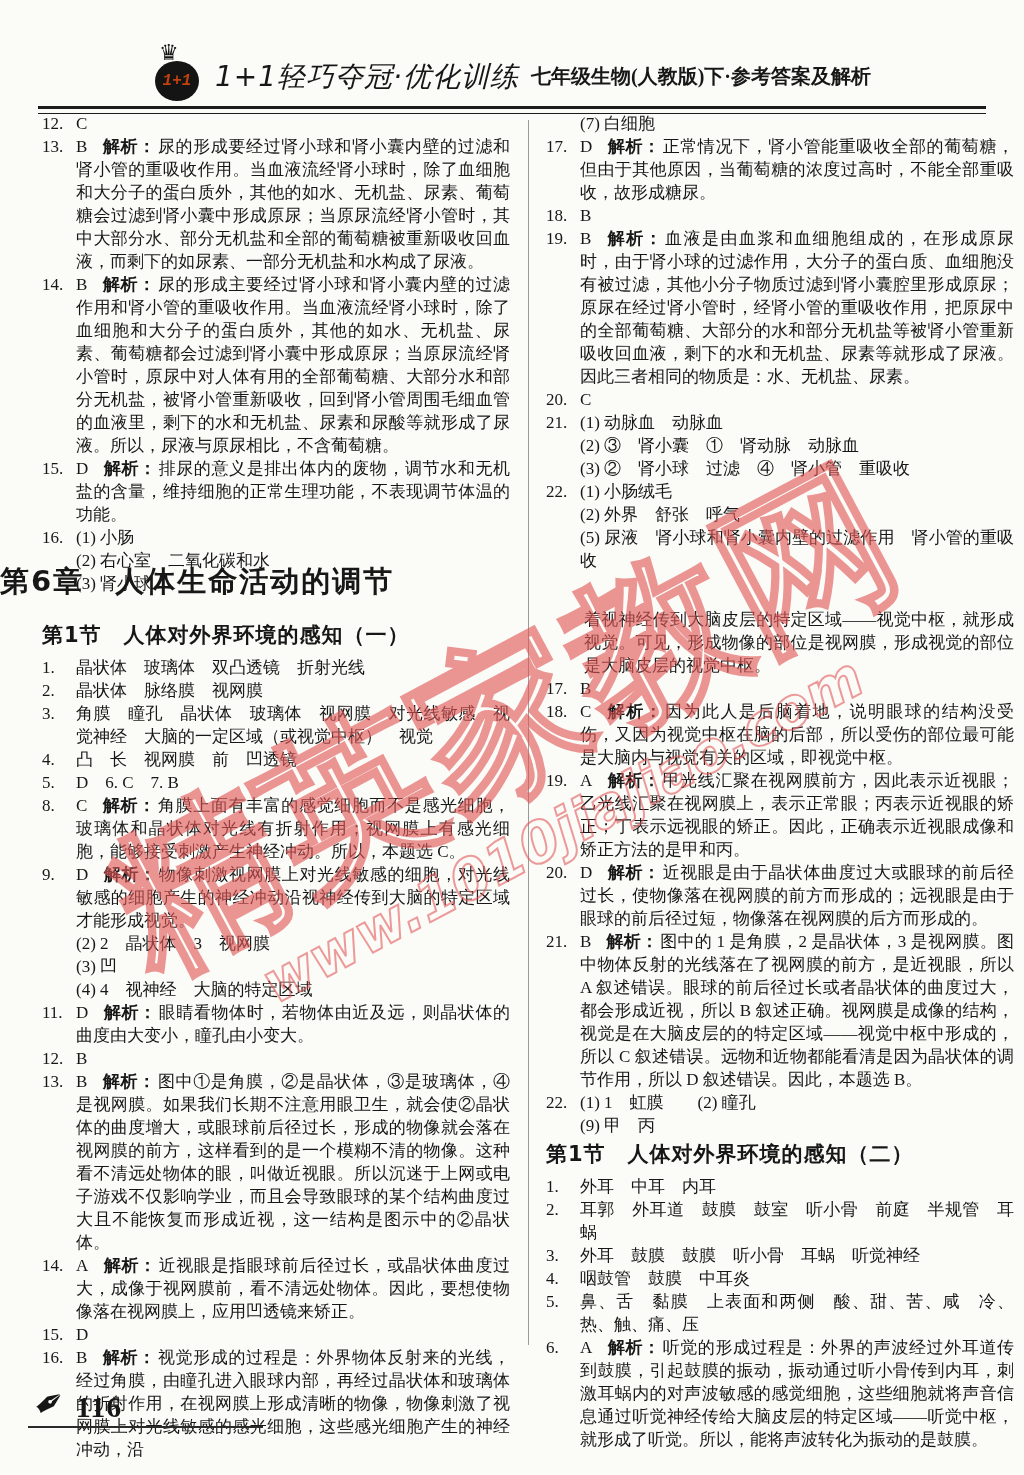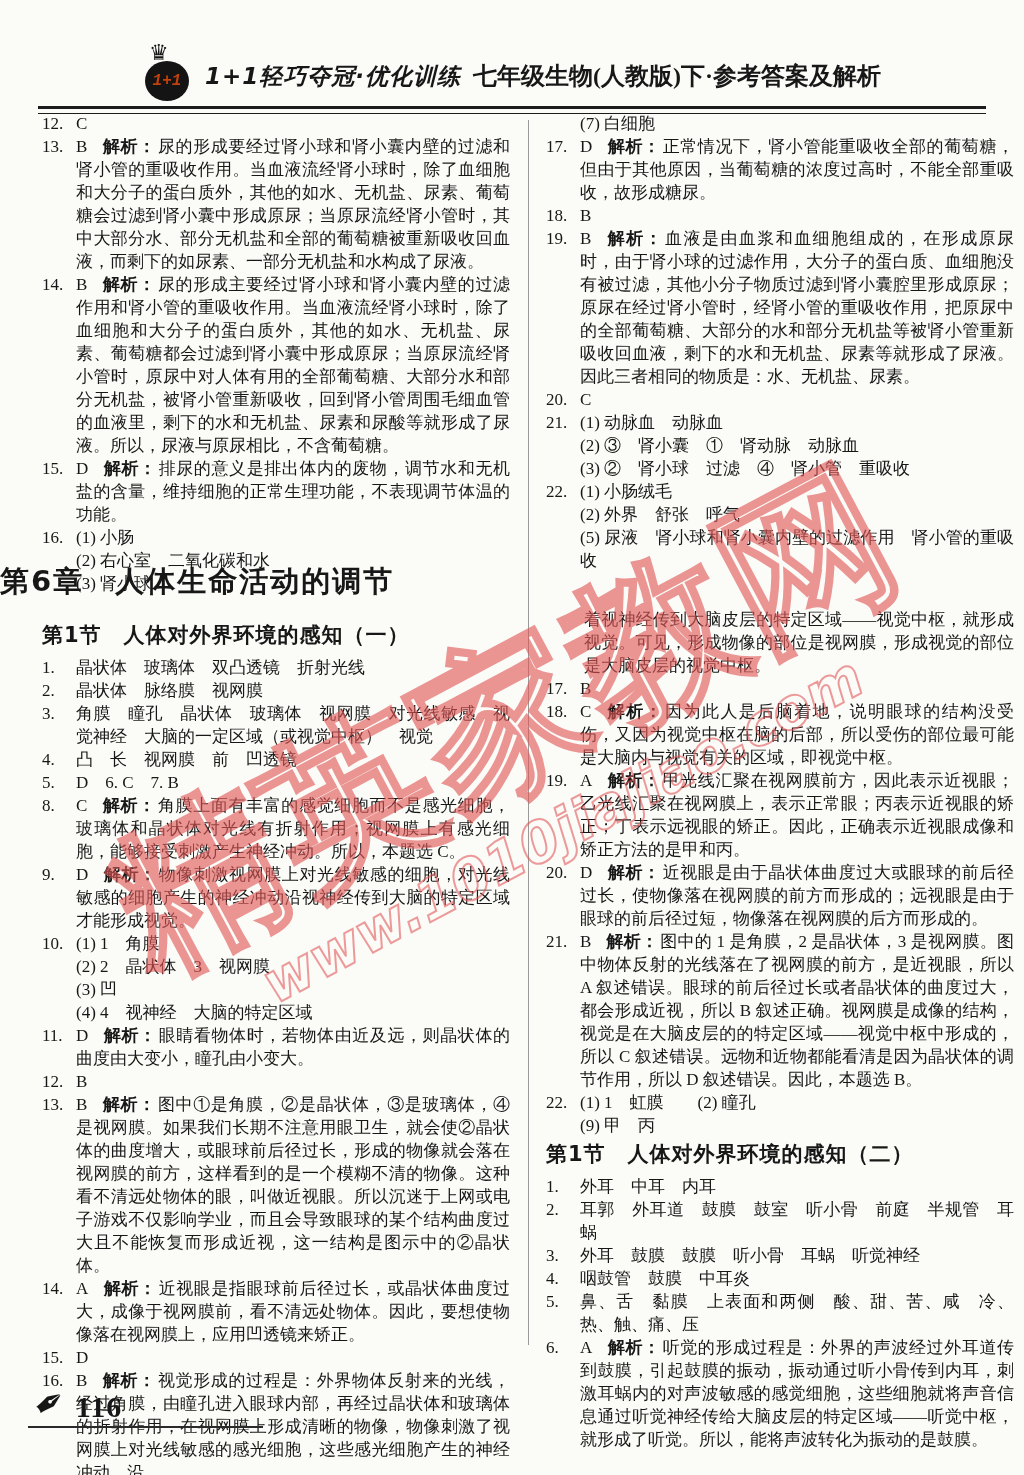--- a/index.html
+++ b/index.html
@@ -13,23 +13,23 @@
   .header { position:absolute; top:48px; left:0; right:0; height:56px;
     display:flex; align-items:center; justify-content:center; gap:12px; }
   .logo { position:relative; width:50px; height:50px; flex:0 0 auto; }
   .logo-crown { position:absolute; top:-9px; left:6px; font-size:22px; line-height:1;
     color:#141414; font-family:"DejaVu Sans",sans-serif; }
   .logo-ball { position:absolute; bottom:0; left:2px; width:44px; height:40px;
     border-radius:50%; background:#141414; color:#c2410c; display:flex; align-items:center;
     justify-content:center; font-weight:bold; font-style:italic; font-size:16px;
     font-family:Liberation Mono, monospace; }
   .series-title { font-family:"DejaVu Sans","Liberation Sans",sans-serif;
-    font-weight:bold; font-style:italic; font-size:23px; letter-spacing:1px; }
+    font-weight:normal; font-style:italic; font-size:28px; letter-spacing:1px; }
   .subtitle { font-family:"Liberation Serif","DejaVu Serif",serif;
-    font-weight:bold; font-size:24px; }
+    font-weight:bold; font-size:20px; }
   .rule { position:absolute; top:106px; left:38px; width:948px; height:4px;
     border-top:3px solid #1c1c1c; border-bottom:1px solid #1c1c1c; }
   .vline { position:absolute; left:528px; top:120px; width:1px; height:1225px; background:#9a9a9a; }
 
   
   .col { position:absolute; width:468px; text-align:justify; }
   .col-top-left  { left:42px;  top:112px; }
   .col-top-right { left:546px; top:112px; }
   .col-bot-left  { left:42px;  top:618px; }
   .col-bot-right { left:546px; top:608px; }
@@ -191,24 +191,20 @@
         </div>
         <div class="item">
           <span class="num">8.</span>
           <span class="body"><span class="ans">C</span><b class="jx">解析：</b>角膜上面有丰富的感觉细胞而不是感光细胞，玻璃体和晶状体对光线有折射作用；视网膜上有感光细胞，能够接受刺激产生神经冲动。所以，本题选 C。</span>
         </div>
         <div class="item">
           <span class="num">9.</span>
           <span class="body"><span class="ans">D</span><b class="jx">解析：</b>物像刺激视网膜上对光线敏感的细胞，对光线敏感的细胞产生的神经冲动沿视神经传到大脑的特定区域才能形成视觉。</span>
         </div>
         <div class="item">
-          <span class="num">10.</span>
-          <span class="body">(1) 1　角膜</span>
-        </div>
-        <div class="item">
           <span class="num"></span>
           <span class="body">(2) 2　晶状体　3　视网膜</span>
         </div>
         <div class="item">
           <span class="num"></span>
           <span class="body">(3) 凹</span>
         </div>
         <div class="item">
           <span class="num"></span>
           <span class="body">(4) 4　视神经　大脑的特定区域</span>

